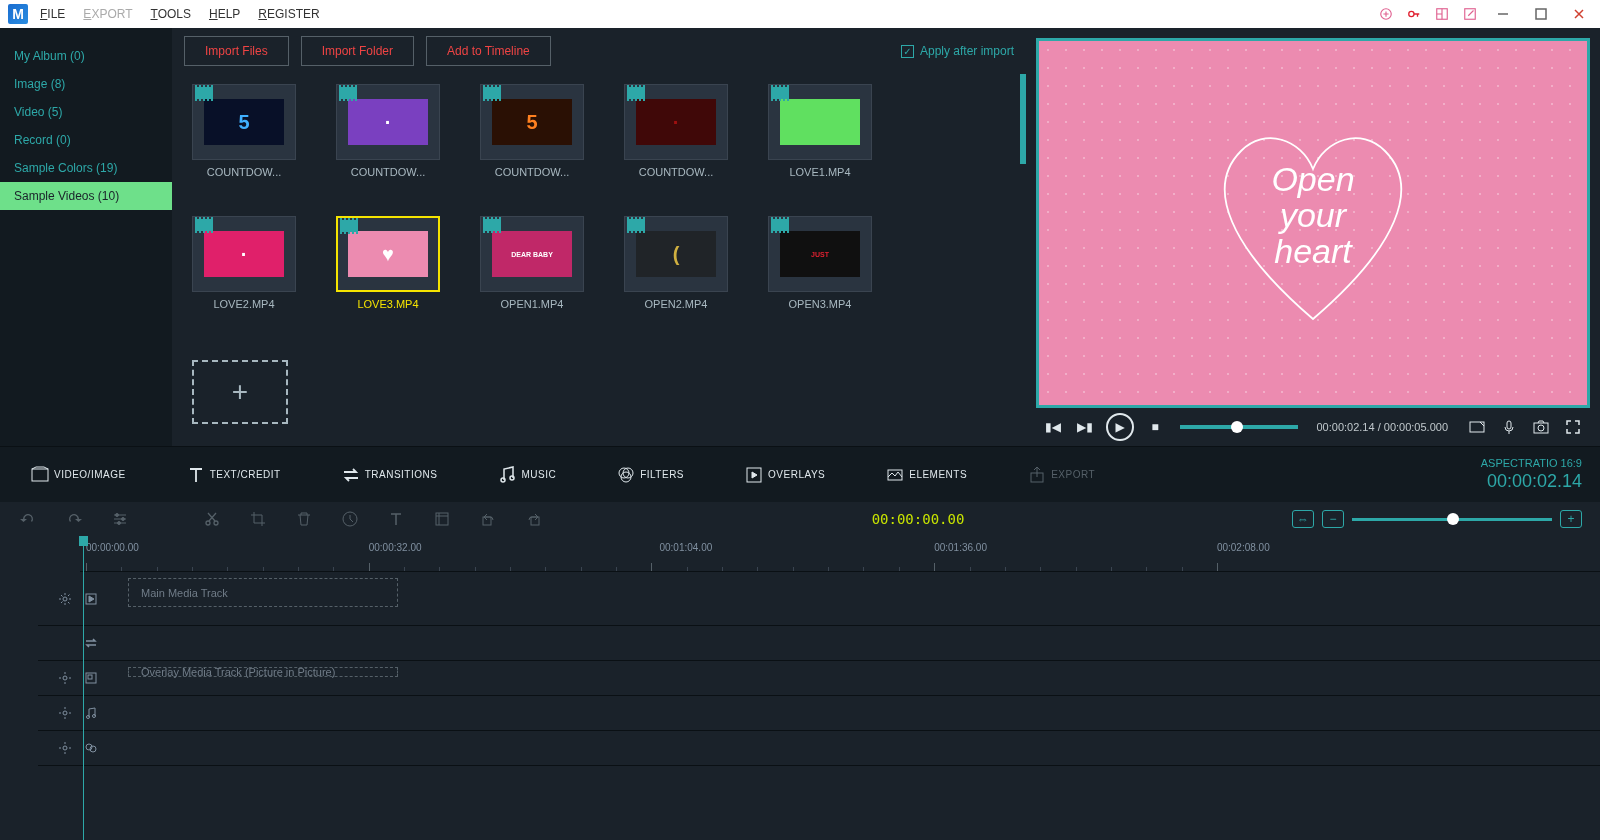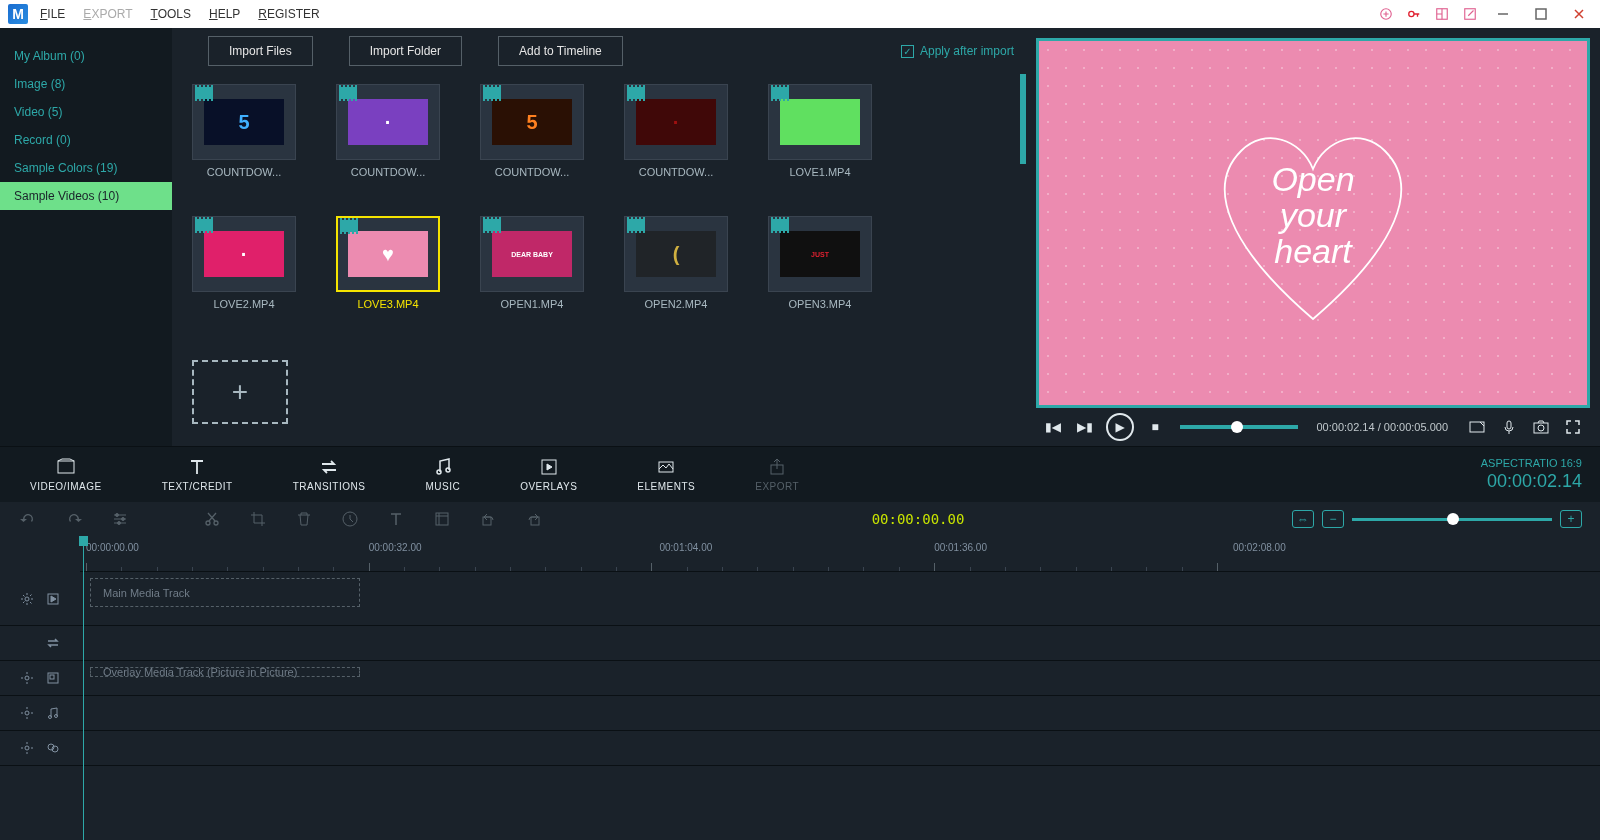--- a/index.html
+++ b/index.html
@@ -18,21 +18,21 @@
 .win-btn { width:26px; height:18px; display:flex; align-items:center; justify-content:center; }
 
 
 .main { display:flex; height:418px; background:#1a222a; }
 .sidebar { width:172px; background:#121a20; padding:14px 0; }
 .side-item { padding:7px 14px; color:#2da8a8; font-size:12px; cursor:pointer; display:flex; align-items:center; }
 .side-item.active { background:#6ee08a; color:#1a222a; }
 
 .library-container { flex:1; display:flex; flex-direction:column; position:relative; }
 .lib-toolbar { height:46px; display:flex; align-items:center; padding:0 12px; gap:12px; }
-.tbtn { padding:7px 20px; border:1px solid #556068; color:#e5e5e5; background:transparent; font-size:12px; cursor:pointer;margin-left:24px; }
+.tbtn { padding:7px 20px; border:1px solid #556068; color:#ef4444; background:transparent; font-size:12px; cursor:pointer; }
 .chk-row { margin-left:auto; display:flex; align-items:center; gap:6px; color:#2da8a8; font-size:12px; }
 .chk { width:13px; height:13px; border:1px solid #2da8a8; display:flex; align-items:center; justify-content:center; color:#2da8a8; font-size:10px; }
 
 .thumbs { flex:1; padding:10px 20px; display:flex; flex-wrap:wrap; gap:38px 40px; align-content:flex-start; overflow:hidden; }
 .thumb { width:104px; display:flex; flex-direction:column; align-items:center; cursor:pointer; }
 .thumb-box { width:104px; height:76px; background:#2a3440; border:1px solid #3a4450; position:relative; display:flex; align-items:center; justify-content:center; }
 .thumb.selected .thumb-box { border:2px solid #f5e400; }
 .film { position:absolute; top:2px; left:2px; width:18px; height:12px; background:#2da8a8; }
 .film::before { content:""; position:absolute; top:-2px; left:0; right:0; height:2px; background:repeating-linear-gradient(90deg,#2da8a8 0 2px,transparent 2px 4px); }
 .film::after { content:""; position:absolute; bottom:-2px; left:0; right:0; height:2px; background:repeating-linear-gradient(90deg,#2da8a8 0 2px,transparent 2px 4px); }
@@ -54,21 +54,21 @@
 
 .preview-ctrl { height:38px; display:flex; align-items:center; gap:10px; padding:0 6px; }
 .pc-btn { width:22px; height:22px; display:flex; align-items:center; justify-content:center; color:#e0e8ec; cursor:pointer; }
 .pc-play { width:28px; height:28px; border:2px solid #e0e8ec; border-radius:50%; }
 .pc-time { font-size:11px; color:#c0c8cc; margin-left:auto; margin-right:8px; }
 .pc-slider { flex:1; height:4px; background:#2da8a8; position:relative; margin:0 8px 0 4px; }
 .pc-slider-knob { position:absolute; top:-4px; width:12px; height:12px; background:#fff; border-radius:50%; }
 
 
 .tabs { height:56px; background:#121a20; display:flex; align-items:center; border-top:1px solid #0a1014; }
-.tab { flex:0 0 auto; padding:0 30px; height:56px; display:flex; flex-direction:column; align-items:center; justify-content:center; gap:4px; color:#e0e8ec; font-size:10px; letter-spacing:.5px; cursor:pointer; }
+.tab { flex:0 0 auto; padding:0 30px; height:56px; display:flex; flex-direction:row; align-items:center; justify-content:center; gap:4px; color:#e0e8ec; font-size:10px; letter-spacing:.5px; cursor:pointer; }
 .tab svg { width:20px; height:20px; }
 .tab.disabled { color:#556068; }
 .tab-spacer { flex:1; }
 .aspect-info { padding:0 18px; text-align:right; color:#2da8a8; font-size:11px; }
 .aspect-time { color:#2da8a8; font-size:18px; font-weight:300; margin-top:2px; }
 
 
 .edit-row { height:34px; background:#1a222a; display:flex; align-items:center; padding:0 18px; gap:26px; }
 .edit-ico { width:20px; height:20px; color:#556068; display:flex; align-items:center; justify-content:center; }
 .edit-ico svg { width:18px; height:18px; }
@@ -81,21 +81,21 @@
 
 .timeline { flex:1; background:#1a222a; position:relative; }
 .ruler { height:36px; position:relative; margin-left:80px; border-bottom:1px solid #0a1014; }
 .tick { position:absolute; top:6px; font-size:10px; color:#8090a0; }
 .tick-line { position:absolute; bottom:0; width:1px; height:8px; background:#556068; }
 .tick-minor { position:absolute; bottom:0; width:1px; height:4px; background:#3a4450; }
 .playhead { position:absolute; top:0; bottom:0; width:1px; background:#2da8a8; z-index:5; }
 .playhead-cap { position:absolute; top:0; left:-4px; width:9px; height:10px; background:#2da8a8; }
 
 .tracks { }
-.track { height:35px; display:flex; align-items:flex-start; border-bottom:1px solid #0a1014; }
+.track { height:35px; display:flex; align-items:flex-start; border-bottom:1px solid #0a1014;margin-left:38px; }
 .track.main { height:54px; }
 .track-head { width:80px; height:100%; display:flex; align-items:center; justify-content:center; gap:10px; }
 .th-ico { width:16px; height:16px; color:#8090a0; display:flex; align-items:center; justify-content:center; }
 .th-ico svg { width:14px; height:14px; }
 .track-body { flex:1; height:100%; position:relative; padding:6px 10px; }
 .track-ph { border:1px dashed #556068; height:calc(100% - 12px); display:flex; align-items:center; padding:0 12px; font-size:11px; color:#707c88; width:270px; }
 
 .add-track-row { padding:4px 10px; }
 .add-track-btn { width:96px; padding:3px 0; border:1px solid #a8b8c0; background:transparent; color:#c0c8cc; font-size:11px; text-align:center; }
 
@@ -331,20 +331,28 @@
           </svg>
           <span>TRANSITIONS</span>
         </div>
         <div class="tab">
           <svg viewBox="0 0 20 20" stroke="currentColor" fill="none" stroke-width="1.5">
             <path d="M7 15V4l9-2v11"></path>
             <circle cx="6" cy="15" r="2"></circle>
             <circle cx="15" cy="13" r="2"></circle>
           </svg>
           <span>MUSIC</span>
+        </div>
+        <div class="tab">
+          <svg viewBox="0 0 20 20" stroke="currentColor" fill="none">
+            <circle cx="8" cy="8" r="5"></circle>
+            <circle cx="12" cy="8" r="5"></circle>
+            <circle cx="10" cy="12" r="5"></circle>
+          </svg>
+          <span>FILTERS</span>
         </div>
         <div class="tab">
           <svg viewBox="0 0 20 20" stroke="currentColor" fill="none">
             <rect x="3" y="3" width="14" height="14"></rect>
             <path d="M8 8l4 4M8 12l4-4" stroke-width="0"></path>
             <polygon points="8,7 13,10 8,13" fill="currentColor"></polygon>
           </svg>
           <span>OVERLAYS</span>
         </div>
         <div class="tab">
@@ -478,21 +486,21 @@
           <div class="tick-minor" style="left: 818.83px;"></div>
           <div class="tick" style="left: 854.17px;">00:01:36.00</div>
           <div class="tick-line" style="left: 854.17px;"></div>
           <div class="tick-minor" style="left: 889.511px;"></div>
           <div class="tick-minor" style="left: 924.851px;"></div>
           <div class="tick-minor" style="left: 960.191px;"></div>
           <div class="tick-minor" style="left: 995.532px;"></div>
           <div class="tick-minor" style="left: 1030.87px;"></div>
           <div class="tick-minor" style="left: 1066.21px;"></div>
           <div class="tick-minor" style="left: 1101.55px;"></div>
-          <div class="tick" style="left: 1136.89px; margin-left: 16px;">00:02:08.00</div>
+          <div class="tick" style="left: 1136.89px;">00:02:08.00</div>
           <div class="tick-line" style="left: 1136.89px;"></div>
         </div>
     <div class="playhead" style="left:83px">
           <div class="playhead-cap"></div>
         </div>
     <div class="tracks" id="tracks">
           <div class="track main">
             <div class="track-head">
               <span class="th-ico">
                 <svg viewBox="0 0 14 14" stroke="currentColor" fill="none">

